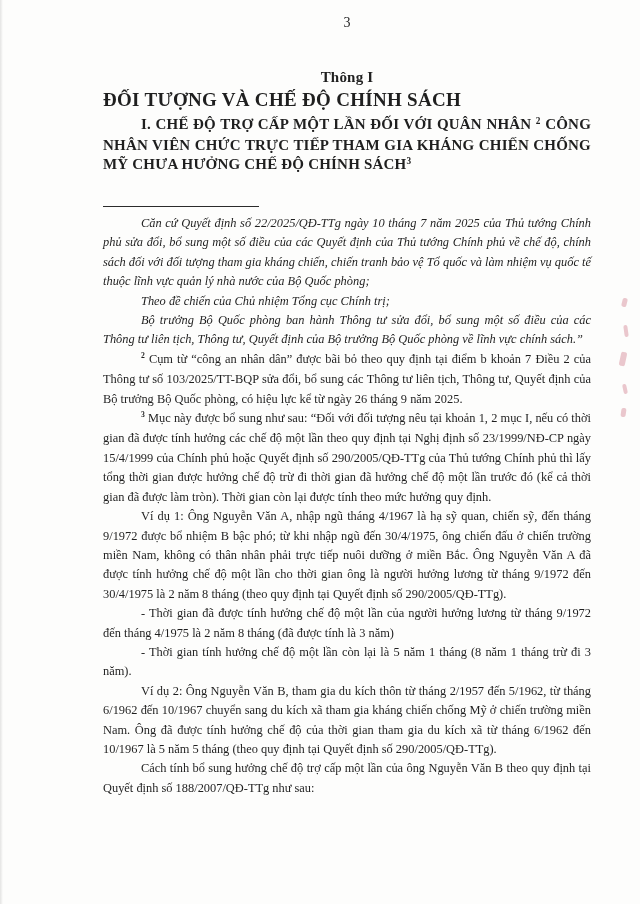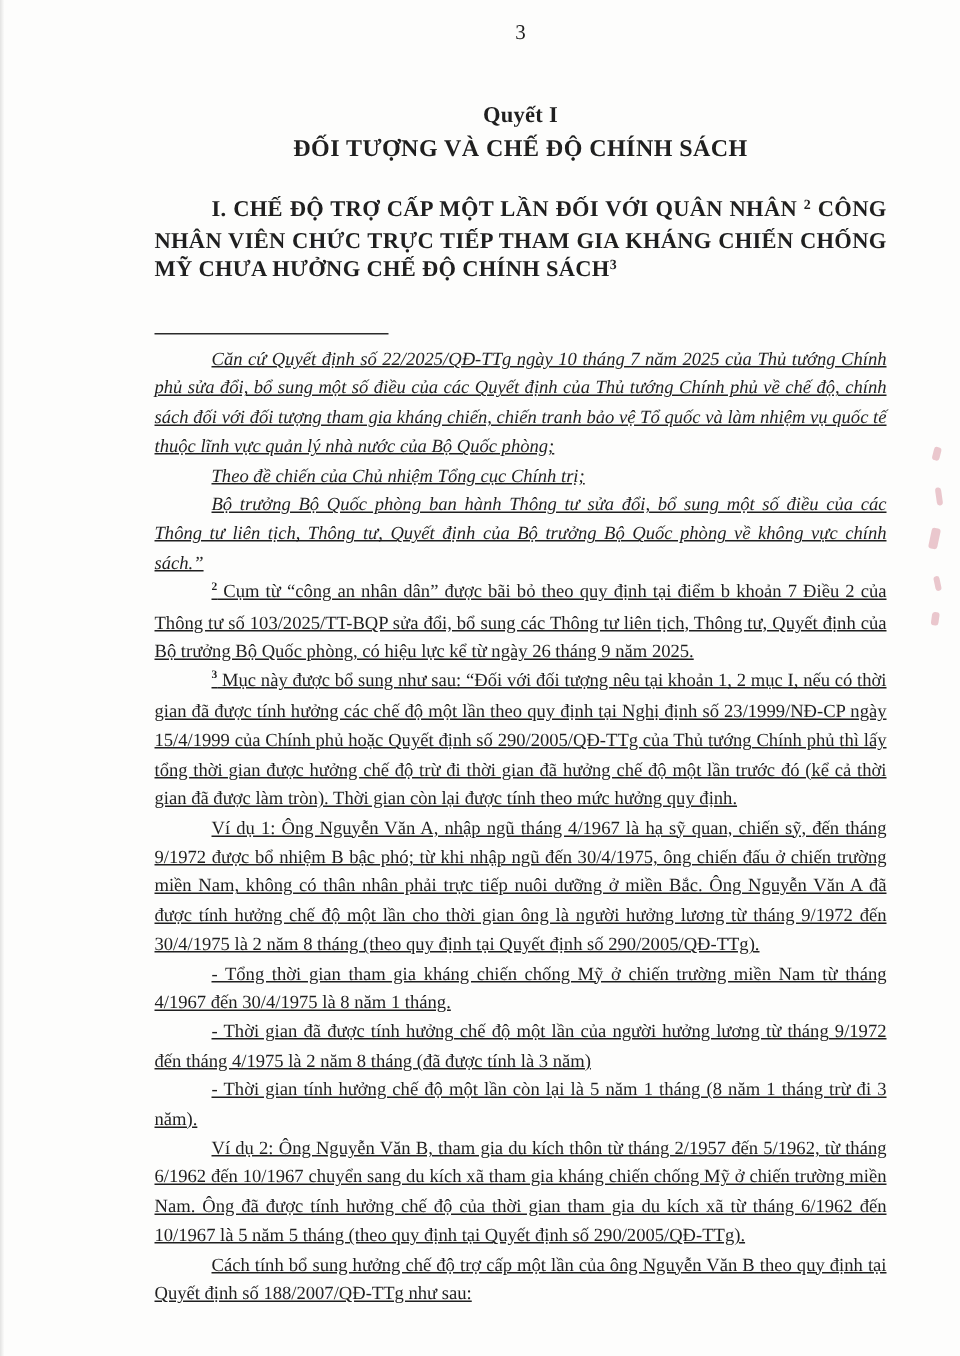--- a/index.html
+++ b/index.html
@@ -20,78 +20,77 @@
   }
   .content{position:absolute;left:103px;top:0;width:488px;}
   .page-number{
     text-align:center;font-size:14px;line-height:18px;padding-top:14px;
   }
   .part-label{
     text-align:center;font-weight:bold;font-size:15px;line-height:19px;
     margin-top:36px;letter-spacing:.2px;
   }
   .part-title{
-    text-align:center;font-weight:bold;font-size:16px;line-height:19px;
+    text-align:left;font-weight:bold;font-size:19px;line-height:19px;
     margin-top:3px;letter-spacing:.3px;
   }
   .section-heading{
-    margin-top:22px;font-weight:bold;font-size:15px;line-height:19px;
+    margin-top:6px;font-weight:bold;font-size:15px;line-height:19px;
     text-align:justify;text-indent:38px;letter-spacing:.2px;
   }
   .section-heading sup, .fn sup{
     font-size:62%;vertical-align:baseline;position:relative;top:-5px;
     font-weight:bold;
   }
   .fn-separator{
     width:156px;border:0;border-top:1.5px solid #2b2b2b;
     margin:30px 0 7px 0;
   }
   .footnote-block p{
     margin:0;font-size:12.4px;line-height:19.4px;
-    text-align:justify;text-indent:38px;text-decoration:underline;
+    text-align:justify;text-indent:38px;
   }
   .footnote-block p.it{font-style:italic;}
   .redmarks i{
     position:absolute;display:block;border-radius:2px;
     background:var(--stamp_red,#c4566a);opacity:.32;
   }
   .rm1{left:622px;top:298px;width:5px;height:9px;transform:rotate(14deg);}
   .rm2{left:624px;top:325px;width:4px;height:12px;transform:rotate(-8deg);}
   .rm3{left:620px;top:352px;width:6px;height:14px;transform:rotate(12deg);}
   .rm4{left:623px;top:384px;width:4px;height:10px;transform:rotate(-12deg);}
   .rm5{left:621px;top:408px;width:5px;height:9px;transform:rotate(8deg);}
 </style>
 </head>
 <body>
 
 <div class="page">
   <div class="content">
 
     <div class="page-number">3</div>
 
-    <div class="part-label">Quyết I</div>
+    <div class="part-label">Thông I</div>
 
     <div class="part-title">ĐỐI TƯỢNG VÀ CHẾ ĐỘ CHÍNH SÁCH</div>
 
     <div class="section-heading"><span>I. CHẾ ĐỘ TRỢ CẤP MỘT LẦN ĐỐI VỚI QUÂN NHÂN </span><sup>2</sup><span> CÔNG NHÂN VIÊN CHỨC TRỰC TIẾP THAM GIA KHÁNG CHIẾN CHỐNG MỸ CHƯA HƯỞNG CHẾ ĐỘ CHÍNH SÁCH</span><sup>3</sup></div>
 
     <hr class="fn-separator">
 
     <div class="footnote-block">
 
       <p class="it">Căn cứ Quyết định số 22/2025/QĐ-TTg ngày 10 tháng 7 năm 2025 của Thủ tướng Chính phủ sửa đổi, bổ sung một số điều của các Quyết định của Thủ tướng Chính phủ về chế độ, chính sách đối với đối tượng tham gia kháng chiến, chiến tranh bảo vệ Tổ quốc và làm nhiệm vụ quốc tế thuộc lĩnh vực quản lý nhà nước của Bộ Quốc phòng;</p>
       <p class="it">Theo đề chiến của Chủ nhiệm Tổng cục Chính trị;</p>
-      <p class="it">Bộ trưởng Bộ Quốc phòng ban hành Thông tư sửa đổi, bổ sung một số điều của các Thông tư liên tịch, Thông tư, Quyết định của Bộ trưởng Bộ Quốc phòng về không vực chính sách.”</p>
+      <p class="it">Bộ trưởng Bộ Quốc phòng ban hành Thông tư sửa đổi, bổ sung một số điều của các Thông tư liên tịch, Thông tư, Quyết định của Bộ trưởng Bộ Quốc phòng về lĩnh vực chính sách.”</p>
 
       <p class="fn"><sup>2</sup><span> Cụm từ “công an nhân dân” được bãi bỏ theo quy định tại điểm b khoản 7 Điều 2 của Thông tư số 103/2025/TT-BQP sửa đổi, bổ sung các Thông tư liên tịch, Thông tư, Quyết định của Bộ trưởng Bộ Quốc phòng, có hiệu lực kể từ ngày 26 tháng 9 năm 2025.</span></p>
 
       <p class="fn"><sup>3</sup><span> Mục này được bổ sung như sau: “Đối với đối tượng nêu tại khoản 1, 2 mục I, nếu có thời gian đã được tính hưởng các chế độ một lần theo quy định tại Nghị định số 23/1999/NĐ-CP ngày 15/4/1999 của Chính phủ hoặc Quyết định số 290/2005/QĐ-TTg của Thủ tướng Chính phủ thì lấy tổng thời gian được hưởng chế độ trừ đi thời gian đã hưởng chế độ một lần trước đó (kể cả thời gian đã được làm tròn). Thời gian còn lại được tính theo mức hưởng quy định.</span></p>
 
       <p>Ví dụ 1: Ông Nguyễn Văn A, nhập ngũ tháng 4/1967 là hạ sỹ quan, chiến sỹ, đến tháng 9/1972 được bổ nhiệm B bậc phó; từ khi nhập ngũ đến 30/4/1975, ông chiến đấu ở chiến trường miền Nam, không có thân nhân phải trực tiếp nuôi dưỡng ở miền Bắc. Ông Nguyễn Văn A đã được tính hưởng chế độ một lần cho thời gian ông là người hưởng lương từ tháng 9/1972 đến 30/4/1975 là 2 năm 8 tháng (theo quy định tại Quyết định số 290/2005/QĐ-TTg).</p>
-      <p>- Tổng thời gian tham gia kháng chiến chống Mỹ ở chiến trường miền Nam từ tháng 4/1967 đến 30/4/1975 là 8 năm 1 tháng.</p>
       <p>- Thời gian đã được tính hưởng chế độ một lần của người hưởng lương từ tháng 9/1972 đến tháng 4/1975 là 2 năm 8 tháng (đã được tính là 3 năm)</p>
       <p>- Thời gian tính hưởng chế độ một lần còn lại là 5 năm 1 tháng (8 năm 1 tháng trừ đi 3 năm).</p>
       <p>Ví dụ 2: Ông Nguyễn Văn B, tham gia du kích thôn từ tháng 2/1957 đến 5/1962, từ tháng 6/1962 đến 10/1967 chuyển sang du kích xã tham gia kháng chiến chống Mỹ ở chiến trường miền Nam. Ông đã được tính hưởng chế độ của thời gian tham gia du kích xã từ tháng 6/1962 đến 10/1967 là 5 năm 5 tháng (theo quy định tại Quyết định số 290/2005/QĐ-TTg).</p>
       <p>Cách tính bổ sung hưởng chế độ trợ cấp một lần của ông Nguyễn Văn B theo quy định tại Quyết định số 188/2007/QĐ-TTg như sau:</p>
 
     </div>
   </div>
 
   <div class="redmarks">
     <i class="rm1"></i>

